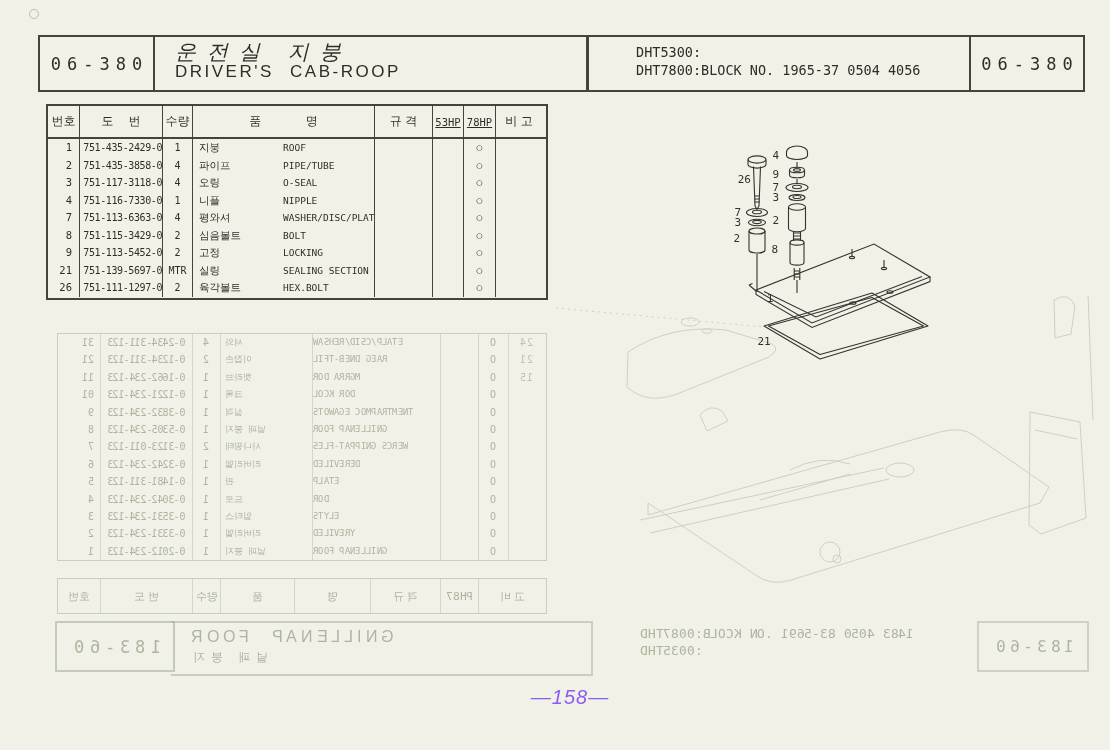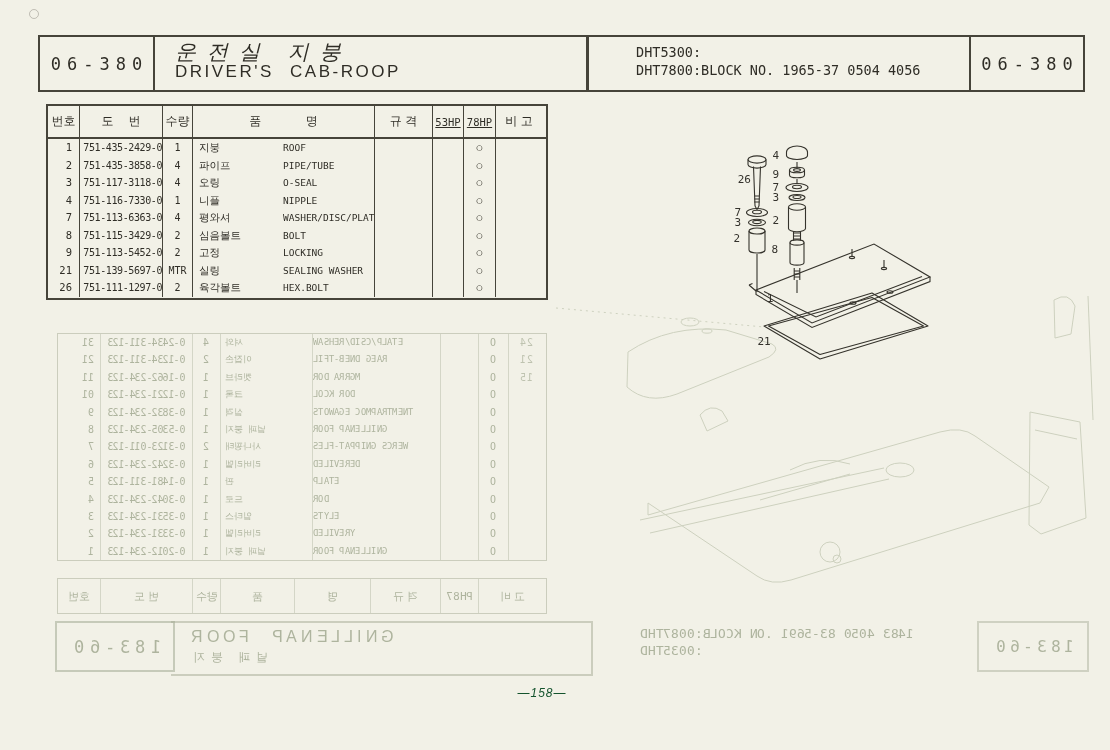--- a/index.html
+++ b/index.html
@@ -64,22 +64,22 @@
   #bt-stamp-l{left:55px;top:621px;width:116px;height:47px;border:2px solid rgba(163,170,148,.55);
               display:flex;align-items:center;justify-content:center;font-size:17px;letter-spacing:5px;}
   #bt-title{left:171px;top:621px;width:404px;height:47px;border:2px solid rgba(163,170,148,.5);
             border-left:none;padding:4px 0 0 16px;line-height:20px;}
   #bt-title .en{font-size:16px;letter-spacing:4px;word-spacing:10px;}
   #bt-title .ko{font-size:12px;letter-spacing:6px;}
   #bt-models{left:640px;top:626px;width:400px;font-size:13px;line-height:16.5px;}
   #bt-stamp-r{left:977px;top:621px;width:108px;height:47px;border:2px solid rgba(163,170,148,.45);
               display:flex;align-items:center;justify-content:center;font-size:16px;letter-spacing:4px;}
 
-  #pagenum{left:487px;top:686px;width:110px;text-align:center;font-size:12px;
-           font-style:italic;letter-spacing:1px;color:#14532d;}
+  #pagenum{left:515px;top:686px;width:110px;text-align:center;font-size:20px;
+           font-style:italic;letter-spacing:1px;color:#8b5cf6;}
   #corner-mark{left:29px;top:9px;width:8px;height:8px;border:1px solid #97948a;
                border-radius:50%;opacity:.55;}
   svg{position:absolute;left:0;top:0;pointer-events:none;}
 </style>
 </head>
 <body>
 
 <div class="abs" id="corner-mark"></div>
 
 <div class="abs hbox" id="box-left">
@@ -205,21 +205,21 @@
       <div></div>
       <div class="c-mark">○</div>
       <div></div>
     </div>
       <div class="trow grid8">
       <div class="c-no mono">21</div>
       <div class="c-part mono">751-139-5697-0</div>
       <div class="c-qty mono">MTR</div>
       <div class="c-name">
         <span class="ko">실링</span>
-        <span class="en mono">SEALING WASHER</span>
+        <span class="en mono">SEALING SECTION</span>
       </div>
       <div></div>
       <div></div>
       <div class="c-mark">○</div>
       <div></div>
     </div>
       <div class="trow grid8">
       <div class="c-no mono">26</div>
       <div class="c-part mono">751-111-1297-0</div>
       <div class="c-qty mono">2</div>

